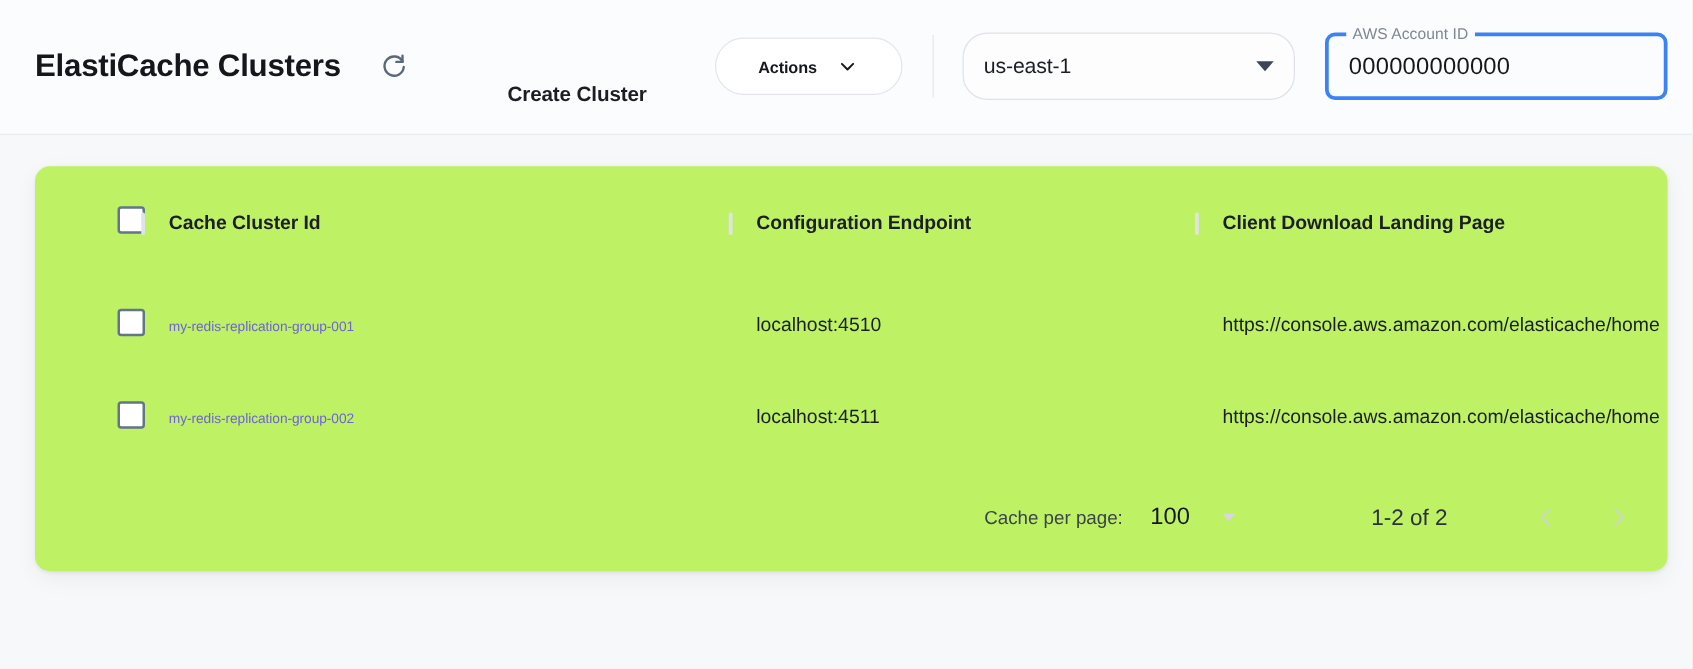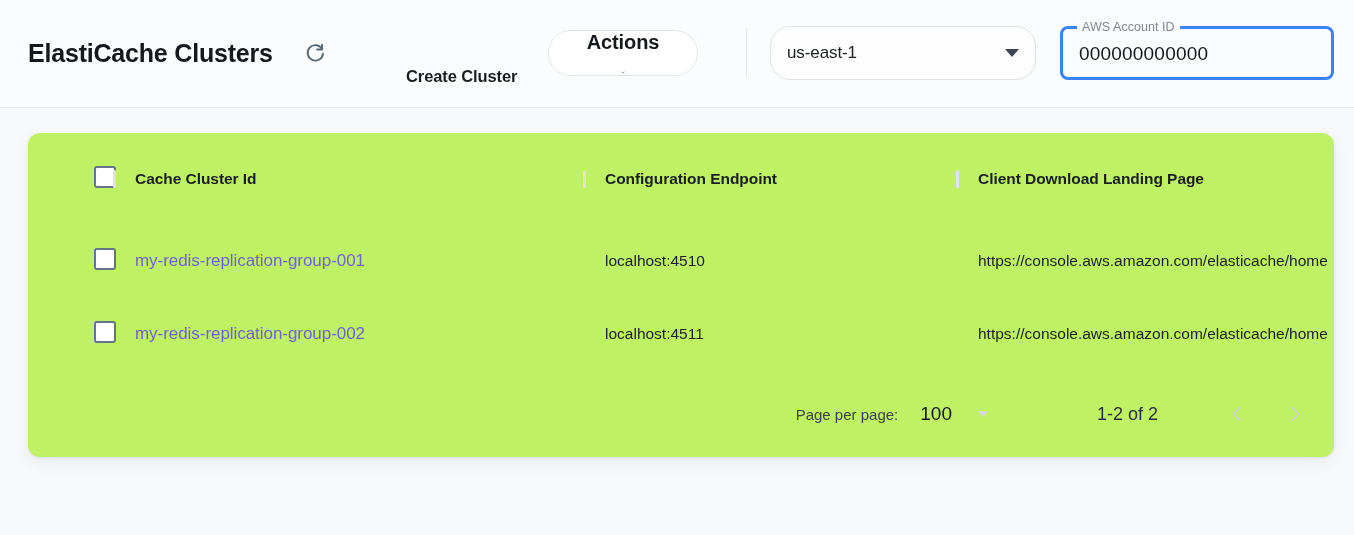--- a/index.html
+++ b/index.html
@@ -40,30 +40,29 @@
   .create-cluster {
     position: absolute; left: 406px; top: 41px;
     font-size: 16.5px; font-weight: 600; color: #1b1f24;
     background: none; border: none; padding: 0;
     cursor: pointer; white-space: nowrap;
     font-family: "Liberation Sans", sans-serif;
     letter-spacing: -0.1px;
     margin-top: 26px;
   }
   .actions-btn {
-    position: absolute; left: 548px; top: 30px;
+    position: absolute; left: 572px; top: 30px;
     width: 150px; height: 46px;
     border: 1px solid #e3e6ea; border-radius: 23px;
     background: #ffffff;
     display: flex; align-items: center; justify-content: center;
     gap: 16px; cursor: pointer;
-    font-size: 20px; font-weight: 600; color: #14171c;
+    font-size: 13px; font-weight: 600; color: #14171c;
     font-family: "Liberation Sans", sans-serif;
     letter-spacing: -0.1px;
-    flex-direction: column;
   }
   .vdivider {
     position: absolute; left: 746px; top: 28px;
     width: 1px; height: 50px; background: #e6e9ec;
   }
   .region-select {
     position: absolute; left: 770px; top: 26px;
     width: 266px; height: 54px;
     border: 1px solid #dfe3e8; border-radius: 20px;
     background: #fdfdfe;
@@ -135,21 +134,21 @@
 
   tbody tr { height: 73.5px; }
   tbody td {
     border-bottom: 1px solid #f0f2f5;
     font-size: 15.5px; color: #1b1f24;
     white-space: nowrap;
   }
   .cell-check { padding-left: 0; }
   .cluster-link {
     color: #6f63d8; text-decoration: none; cursor: pointer;
-    font-size: 17px; letter-spacing: -0.05px;
+    font-size: 11px; letter-spacing: -0.05px;
   }
   .endpoint-text { font-size: 15.5px; color: #1b1f24; }
   .url-text { font-size: 15.5px; color: #1b1f24; }
 
   .cb {
     width: 22px; height: 22px;
     border: 2px solid #64748b; border-radius: 3px;
     background: #ffffff; cursor: pointer;
     display: inline-block;
     margin-left: 66px;
@@ -271,21 +270,21 @@
             <span class="endpoint-text">localhost:4511</span>
           </td>
           <td>
             <span class="url-text">https://console.aws.amazon.com/elasticache/home</span>
           </td>
         </tr>
       </tbody>
     </table>
 
     <div class="tfoot">
-      <span class="rpp-label">Page per page:</span>
+      <span class="rpp-label">Cache per page:</span>
       <div class="rpp-select">
         <span class="rpp-value">100</span>
         <span class="rpp-caret"></span>
       </div>
       <span class="range-text">1-2 of 2</span>
       <button class="pg-btn gap" aria-label="previous page">
         <svg width="22" height="22" viewBox="0 0 24 24" fill="none">
           <path d="M15 5l-7 7 7 7" stroke="#cdd2d8" stroke-width="1.8" stroke-linecap="round" stroke-linejoin="round"></path>
         </svg>
       </button>

